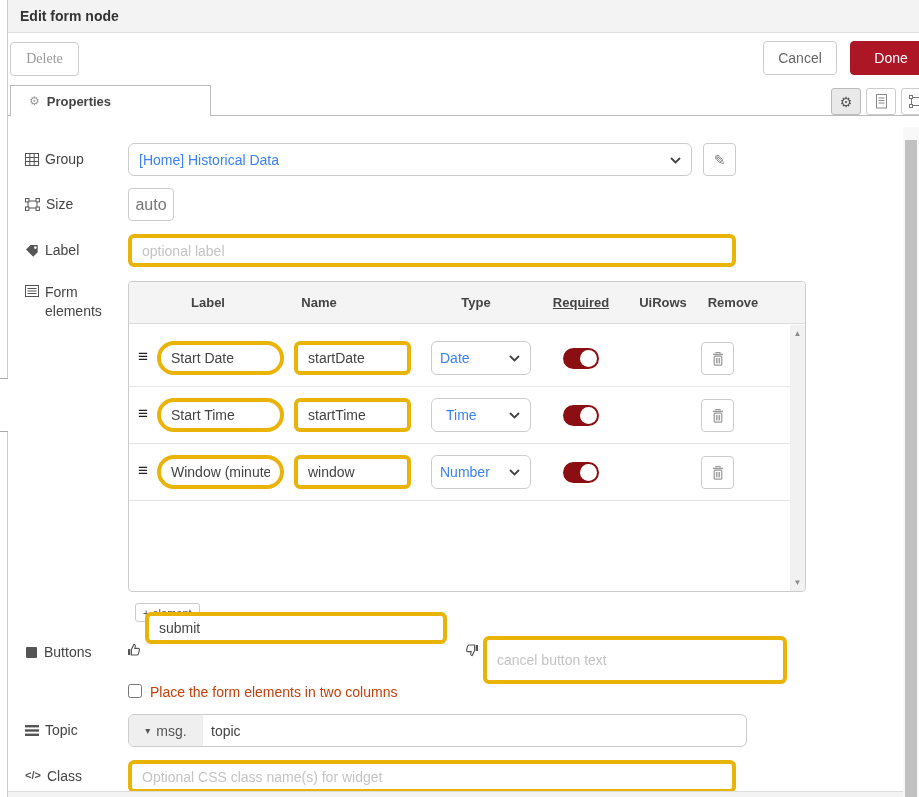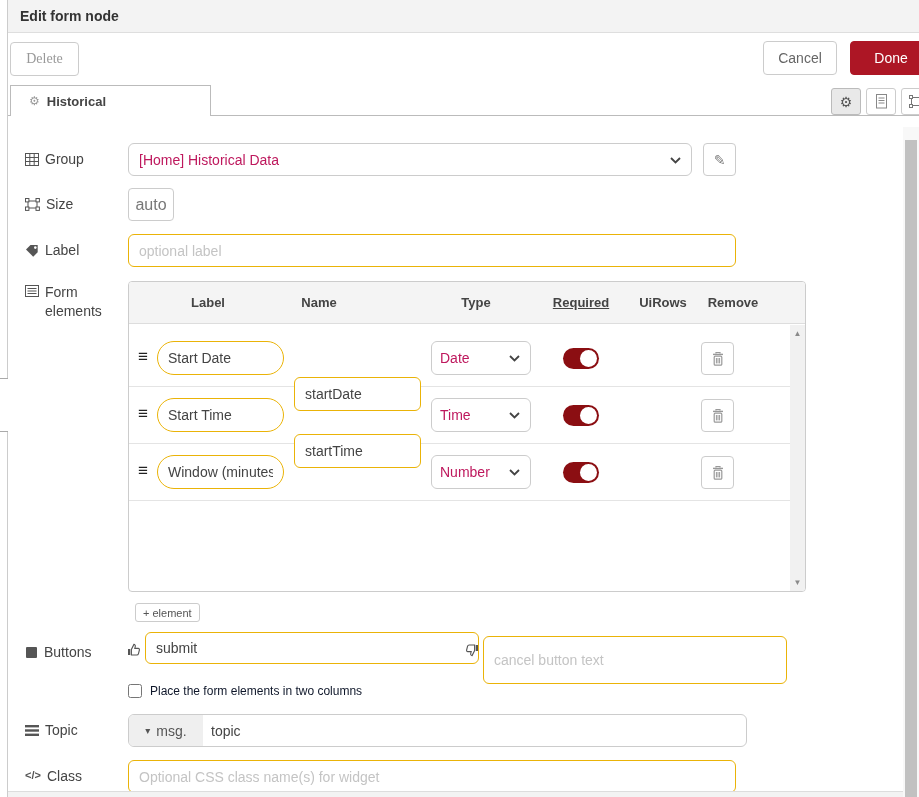--- a/index.html
+++ b/index.html
@@ -33,50 +33,50 @@
 
   
   .v-scroll-track { left:903px; top:127px; width:16px; height:670px; background:#f8f8f8; }
   .v-scroll-thumb { left:905px; top:140px; width:12px; height:657px; background:#c1c1c1; }
 
   
   .field-label { display:flex; align-items:flex-start; gap:6px; font-size:14px; color:#444; }
   .field-label svg { flex:0 0 auto; margin-top:2px; }
 
   
-  .tinput { border:1px solid #eab308; border-radius:6px; font-size:14px; color:#444; padding:0 10px; font-family:inherit; outline:none; }
+  .tinput { border:4px solid #eab308; border-radius:6px; font-size:14px; color:#444; padding:0 10px; font-family:inherit; outline:none; }
   .tinput::placeholder { color:#c4c4c4; opacity:1; }
-  .sel { border:1px solid #ccc; border-radius:6px; background:#fff; font-size:14px; color:#be185d; display:flex; align-items:center; padding-left:10px; position:relative; cursor:pointer; }
+  .sel { border:1px solid #ccc; border-radius:6px; background:#fff; font-size:14px; color:#3b82f6; display:flex; align-items:center; padding-left:10px; position:relative; cursor:pointer; }
   .sel svg { position:absolute; right:10px; top:50%; margin-top:-3px; }
   .btn-auto { left:128px; top:188px; width:46px; height:33px; font-size:16px; color:#777; border-radius:4px; }
 
   
   .fe-table { left:128px; top:281px; width:678px; height:311px; border:1px solid #ccc; border-radius:4px; background:#fff; overflow:hidden; }
   .fe-head { position:relative; height:42px; background:#f4f4f4; border-bottom:1px solid #ddd; }
   .fe-col { position:absolute; top:13px; transform:translateX(-50%); font-size:13px; font-weight:bold; color:#444; white-space:nowrap; }
   .fe-body { position:relative; padding-top:6px; }
   .fe-row { position:relative; height:57px; border-bottom:1px solid #e4e4e4; }
   .fe-row .drag { position:absolute; left:9px; top:17px; font-size:17px; font-weight:bold; color:#222; cursor:grab; }
   .fe-row .in-label { position:absolute; left:28px; top:11px; width:127px; height:34px;border-radius:17px; }
-  .fe-row .in-name  { position:absolute; left:165px; top:11px; width:127px; height:34px;margin-top:36px; }
+  .fe-row .in-name  { position:absolute; left:165px; top:11px; width:117px; height:34px; }
   .fe-row .in-type  { position:absolute; left:302px; top:11px; width:100px; height:34px; }
   .toggle { position:absolute; left:434px; top:18px; width:36px; height:21px; border-radius:11px; background:#ccc; cursor:pointer; }
   .toggle.on { background:var(--toggle-red,#8B0E12); }
   .toggle .knob { position:absolute; top:2px; width:17px; height:17px; border-radius:50%; background:#fff; left:2px; }
   .toggle.on .knob { left:auto; right:2px; }
   .btn-trash { position:absolute; left:572px; top:12px; width:33px; height:33px; }
   .fe-scroll { position:absolute; right:0; top:43px; bottom:0; width:15px; background:#f1f1f1; }
   .fe-scroll .up   { position:absolute; top:4px; left:0; width:15px; text-align:center; font-size:8px; color:#8a8a8a; }
   .fe-scroll .down { position:absolute; bottom:4px; left:0; width:15px; text-align:center; font-size:8px; color:#8a8a8a; }
 
   .btn-add { left:135px; top:603px; height:19px; padding:0 7px; font-size:11px; color:#555; border-radius:3px; }
 
   
   .thumb { width:15px; height:15px; }
-  .checkbox-label { font-size:12px; color:#0f172a; }
+  .checkbox-label { font-size:14px; color:#c2410c; }
 
   
   .typedinput { left:128px; top:714px; width:619px; height:33px; border:1px solid #ccc; border-radius:6px; display:flex; overflow:hidden; background:#fff; }
   .ti-prefix { width:74px; background:#efefef; display:flex; align-items:center; justify-content:center; gap:6px; font-size:14px; color:#555; cursor:pointer; }
   .ti-caret { font-size:10px; color:#555; }
   .ti-value { flex:1; display:flex; align-items:center; padding-left:8px; font-size:14px; color:#444; }
 
   .bottom-strip { left:8px; top:791px; width:895px; height:6px; background:#f3f3f3; border-top:1px solid #ddd; }
 </style>
 </head>
@@ -91,21 +91,21 @@
     <span class="dlg-title">Edit form node</span>
   </div>
 
   <button class="abs btn btn-delete">Delete</button>
   <button class="abs btn btn-cancel">Cancel</button>
   <button class="abs btn btn-done">Done</button>
 
   <div class="abs tabbar">
     <div class="tab-active">
       <span class="tab-gear">⚙</span>
-      <span class="tab-label">Historical</span>
+      <span class="tab-label">Properties</span>
     </div>
     <div class="mini-btn selected" style="left:823px;">
       <span class="mini-gear">⚙</span>
     </div>
     <div class="mini-btn" style="left:858px;">
       <svg width="14" height="17" viewBox="0 0 14 17">
         <rect x="2.5" y="1.5" width="10" height="13.5" fill="none" stroke="#888" stroke-width="1"></rect>
         <line x1="4.5" y1="5" x2="10.5" y2="5" stroke="#888" stroke-width="1"></line>
         <line x1="4.5" y1="7.5" x2="10.5" y2="7.5" stroke="#888" stroke-width="1"></line>
         <line x1="4.5" y1="10" x2="10.5" y2="10" stroke="#888" stroke-width="1"></line>
@@ -206,21 +206,21 @@
             <line x1="7" y1="7" x2="7" y2="12.4" stroke="#999"></line>
             <line x1="8.6" y1="7" x2="8.6" y2="12.4" stroke="#999"></line>
           </svg>
         </button>
       </div>
 
       <div class="fe-row">
         <span class="drag">≡</span>
         <input class="tinput in-name" value="startTime" style="">
         <input class="tinput in-label" value="Start Time" style="">
-        <div class="sel in-type" style="padding-left:8px;">
+        <div class="sel in-type" style="padding-left:14px;">
           <span>Time</span>
           <svg width="11" height="7" viewBox="0 0 11 7">
               <polyline points="1,1 5.5,5.5 10,1" fill="none" stroke="#444" stroke-width="1.8"></polyline>
             </svg>
         </div>
         <div class="toggle on">
             <div class="knob"></div>
           </div>
         <button class="btn btn-trash">
           <svg width="14" height="16" viewBox="0 0 14 16">
@@ -230,20 +230,21 @@
             <line x1="5.4" y1="7" x2="5.4" y2="12.4" stroke="#999"></line>
             <line x1="7" y1="7" x2="7" y2="12.4" stroke="#999"></line>
             <line x1="8.6" y1="7" x2="8.6" y2="12.4" stroke="#999"></line>
           </svg>
         </button>
       </div>
 
       <div class="fe-row">
         <span class="drag">≡</span>
         <input class="tinput in-label" value="Window (minutes)" style="">
+        <input class="tinput in-name" value="window" style="">
         <div class="sel in-type" style="padding-left:8px;">
           <span>Number</span>
           <svg width="11" height="7" viewBox="0 0 11 7">
               <polyline points="1,1 5.5,5.5 10,1" fill="none" stroke="#444" stroke-width="1.8"></polyline>
             </svg>
         </div>
         <div class="toggle on">
             <div class="knob"></div>
           </div>
         <button class="btn btn-trash">
@@ -270,21 +271,21 @@
   <div class="abs field-label" style="left:25px; top:644px;">
     <svg width="13" height="13" viewBox="0 0 13 13">
         <rect x="1" y="1" width="11" height="11" rx="1" fill="#555"></rect>
       </svg>
     <span>Buttons</span>
   </div>
   <svg class="abs thumb" style="left:126px; top:642px;" viewBox="0 0 15 15">
     <path d="M2 7h2.3v6H2z" fill="#555"></path>
     <path d="M5.4 13V7.4L7.9 2.4c.9.1 1.6.8 1.4 1.9L8.8 6.4h3.4c.9 0 1.4.8 1.2 1.6l-1 3.8c-.2.8-.8 1.2-1.6 1.2z" fill="none" stroke="#555" stroke-width="1.1"></path>
   </svg>
-  <input class="abs tinput" style="left: 145px; top: 632px; width: 334px; height: 32px;" value="submit">
+  <input class="abs tinput" style="left: 145px; top: 612px; width: 302px; height: 32px;" value="submit">
   <svg class="abs thumb" style="left:465px; top:643px; transform:rotate(180deg);" viewBox="0 0 15 15">
     <path d="M2 7h2.3v6H2z" fill="#555"></path>
     <path d="M5.4 13V7.4L7.9 2.4c.9.1 1.6.8 1.4 1.9L8.8 6.4h3.4c.9 0 1.4.8 1.2 1.6l-1 3.8c-.2.8-.8 1.2-1.6 1.2z" fill="none" stroke="#555" stroke-width="1.1"></path>
   </svg>
   <input class="abs tinput" style="left: 483px; top: 636px; width: 304px; height: 48px;" placeholder="cancel button text">
 
   <input type="checkbox" class="abs" style="left: 128px; top: 684px; width: 14px; height: 14px;">
   <span class="abs checkbox-label" style="left:150px; top:684px;">Place the form elements in two columns</span>
 
   <div class="abs field-label" style="left:25px; top:722px;">

